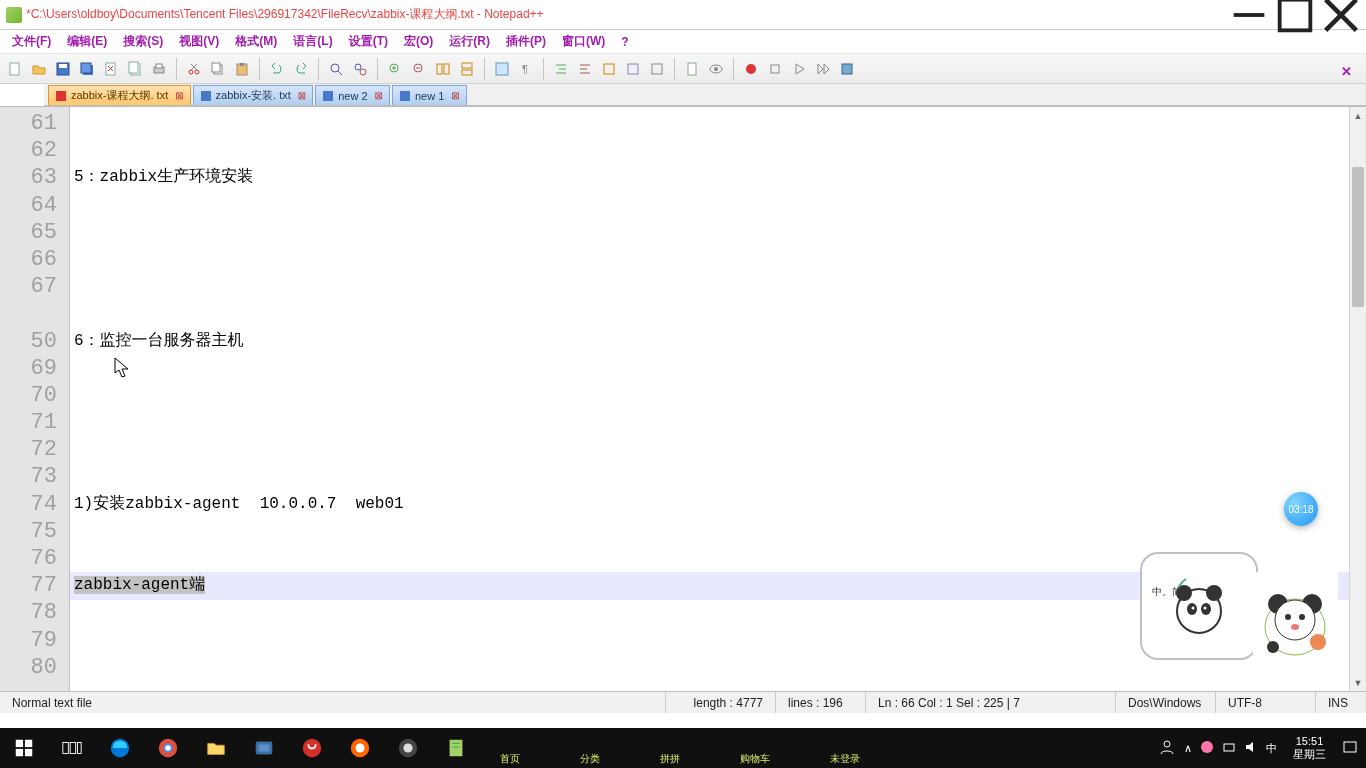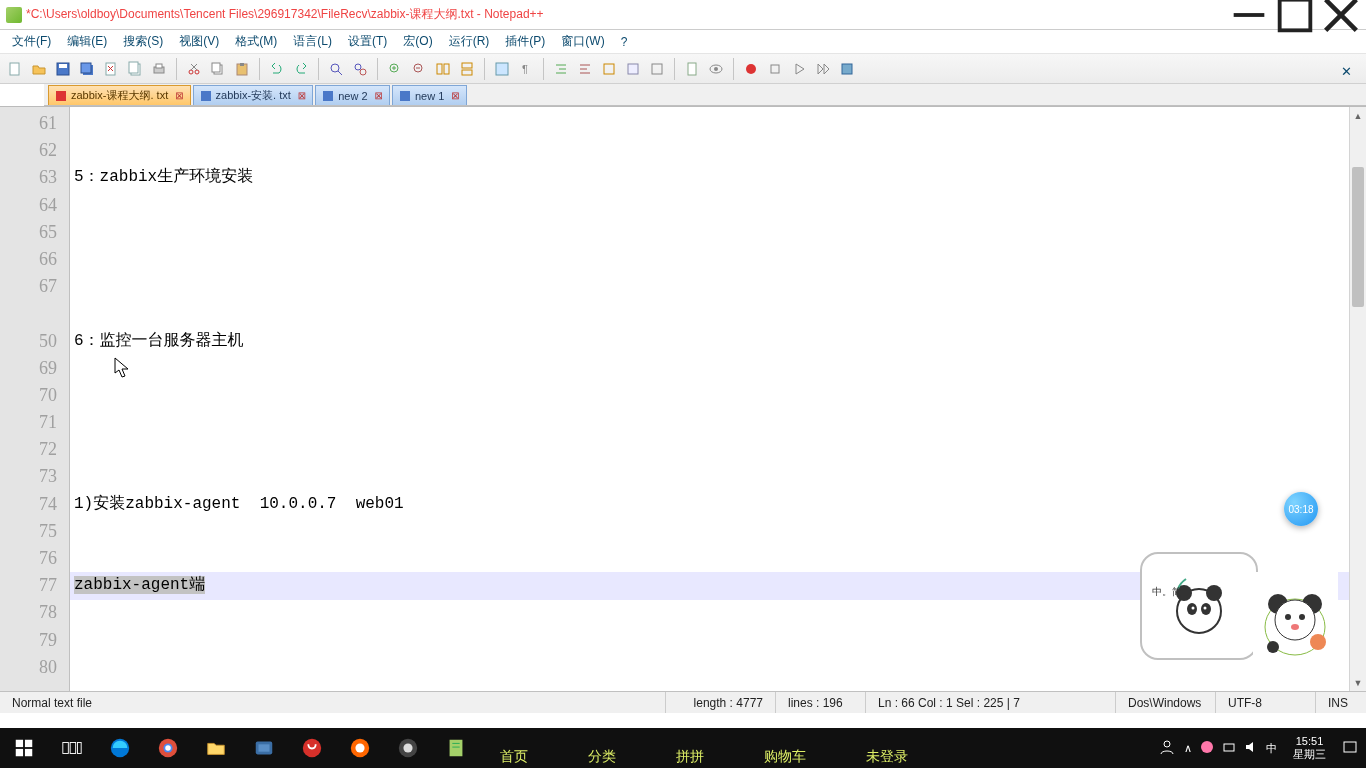--- a/index.html
+++ b/index.html
@@ -35,21 +35,21 @@
     
     .menubar {
       height: 24px;
       display:flex;
       align-items:center;
       padding: 0 6px;
       border-bottom: 1px solid #e5e5e5;
       gap: 4px;
       position:relative;
     }
-    .menubar span { padding: 2px 6px; color:#0c4a6e; cursor:default; }
+    .menubar span { padding: 2px 6px; color:#a21caf; cursor:default;font-weight:bold; }
     
     .toolbar {
       height: 30px;
       background: linear-gradient(#f7f7f7,#ececec);
       border-bottom: 1px solid #d0d0d0;
       display:flex;
       align-items:center;
       padding: 0 4px;
       gap: 2px;
     }
@@ -99,22 +99,22 @@
       background: #e4e4e4;
       border-right: 1px solid #c0c0c0;
       text-align: right;
       padding-right: 12px;
       padding-top: 3px;
     }
     .gutter div {
       height: 27.2px;
       line-height: 27.2px;
       color: #a0a0a0;
-      font-family: Liberation Serif, serif;
-      font-size: 18px;
+      font-family: Liberation Mono, monospace;
+      font-size: 22px;
     }
     .editor {
       flex:1;
       font-family: Consolas, "Courier New", monospace;
       font-size: 16px;
       line-height: 27.2px;
       padding-top: 3px;
       position: relative;
       white-space: pre;
       overflow:hidden;
@@ -164,21 +164,21 @@
     
     .taskbar {
       position:absolute; bottom:0; left:0; right:0; height:40px;
       background:#101010;
       display:flex; align-items:center;
       color:#fff;
     }
     .task-item { width:48px; height:40px; display:flex; align-items:center; justify-content:center; }
     .task-item svg { width:22px; height:22px; }
     .task-spacer { flex:1; display:flex; align-items:flex-end; justify-content:flex-start; height:40px; gap:60px; padding:0 20px; }
-    .task-spacer span { font-size:14px; color:#de6; margin-bottom:2px; }
+    .task-spacer span { font-size:10px; color:#de6; margin-bottom:2px; }
     .tray { display:flex; align-items:center; gap:8px; padding:0 8px; color:#fff; font-size:11px; }
     .clock { text-align:center; line-height:13px; font-size:11px; padding:0 8px; }
     .cursor-overlay {
       position:absolute; left:114px; top:357px; pointer-events:none;
     }
   </style>
 </head>
 <body>
 
 <div class="titlebar">

